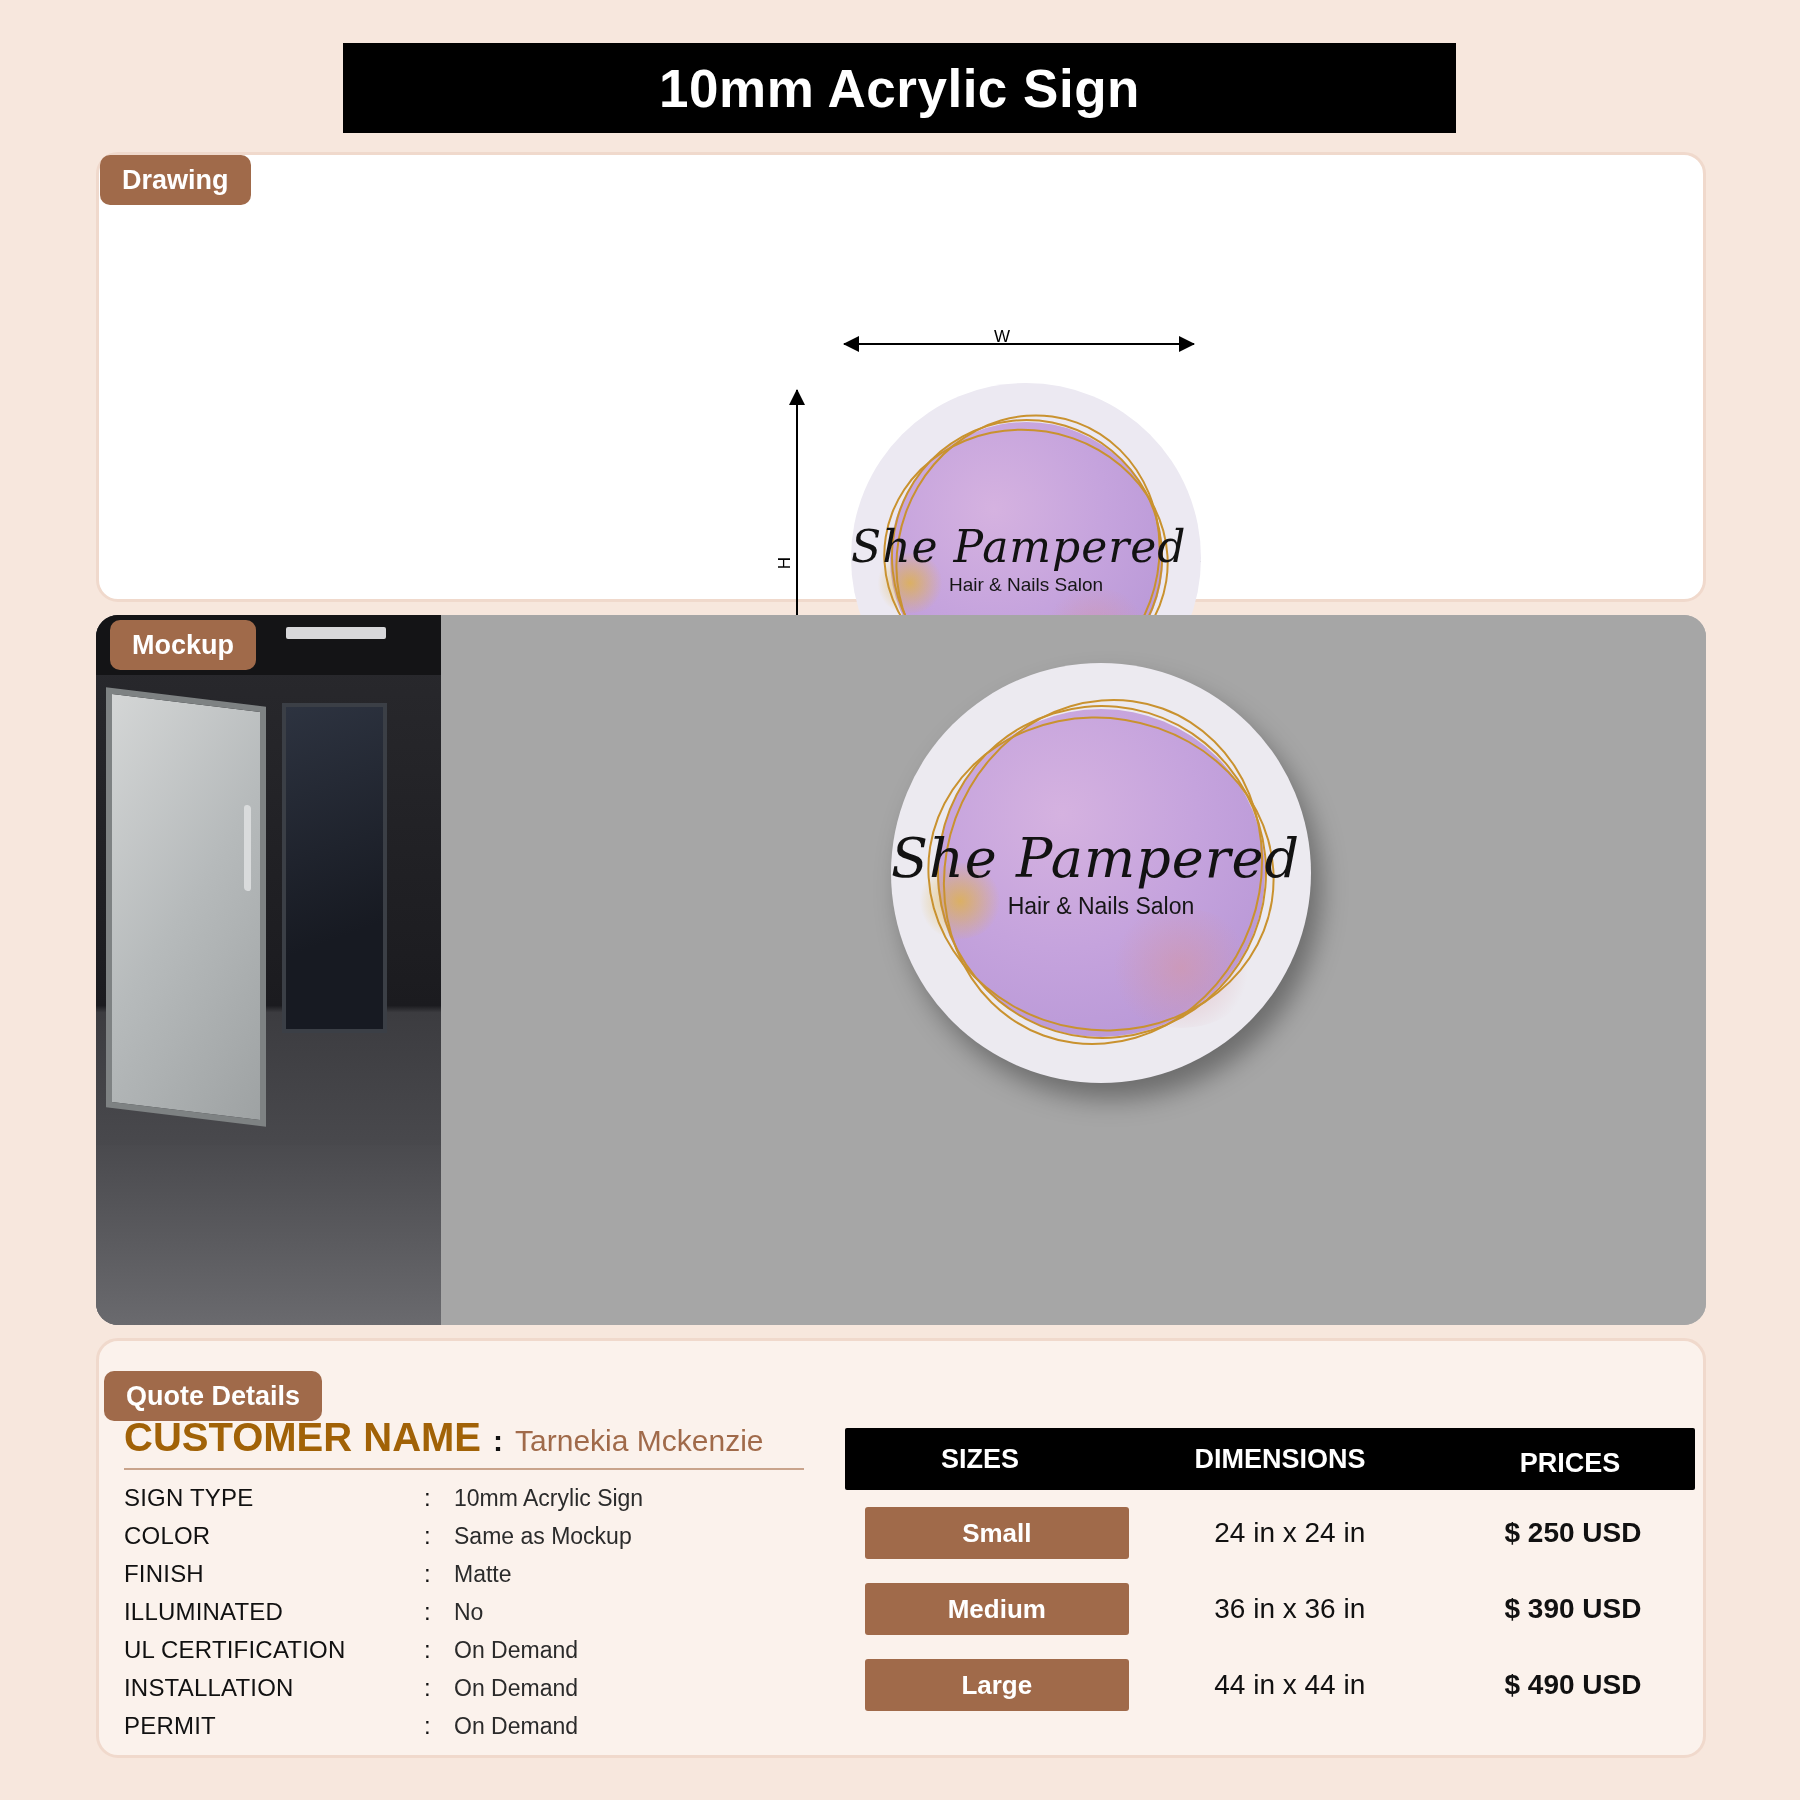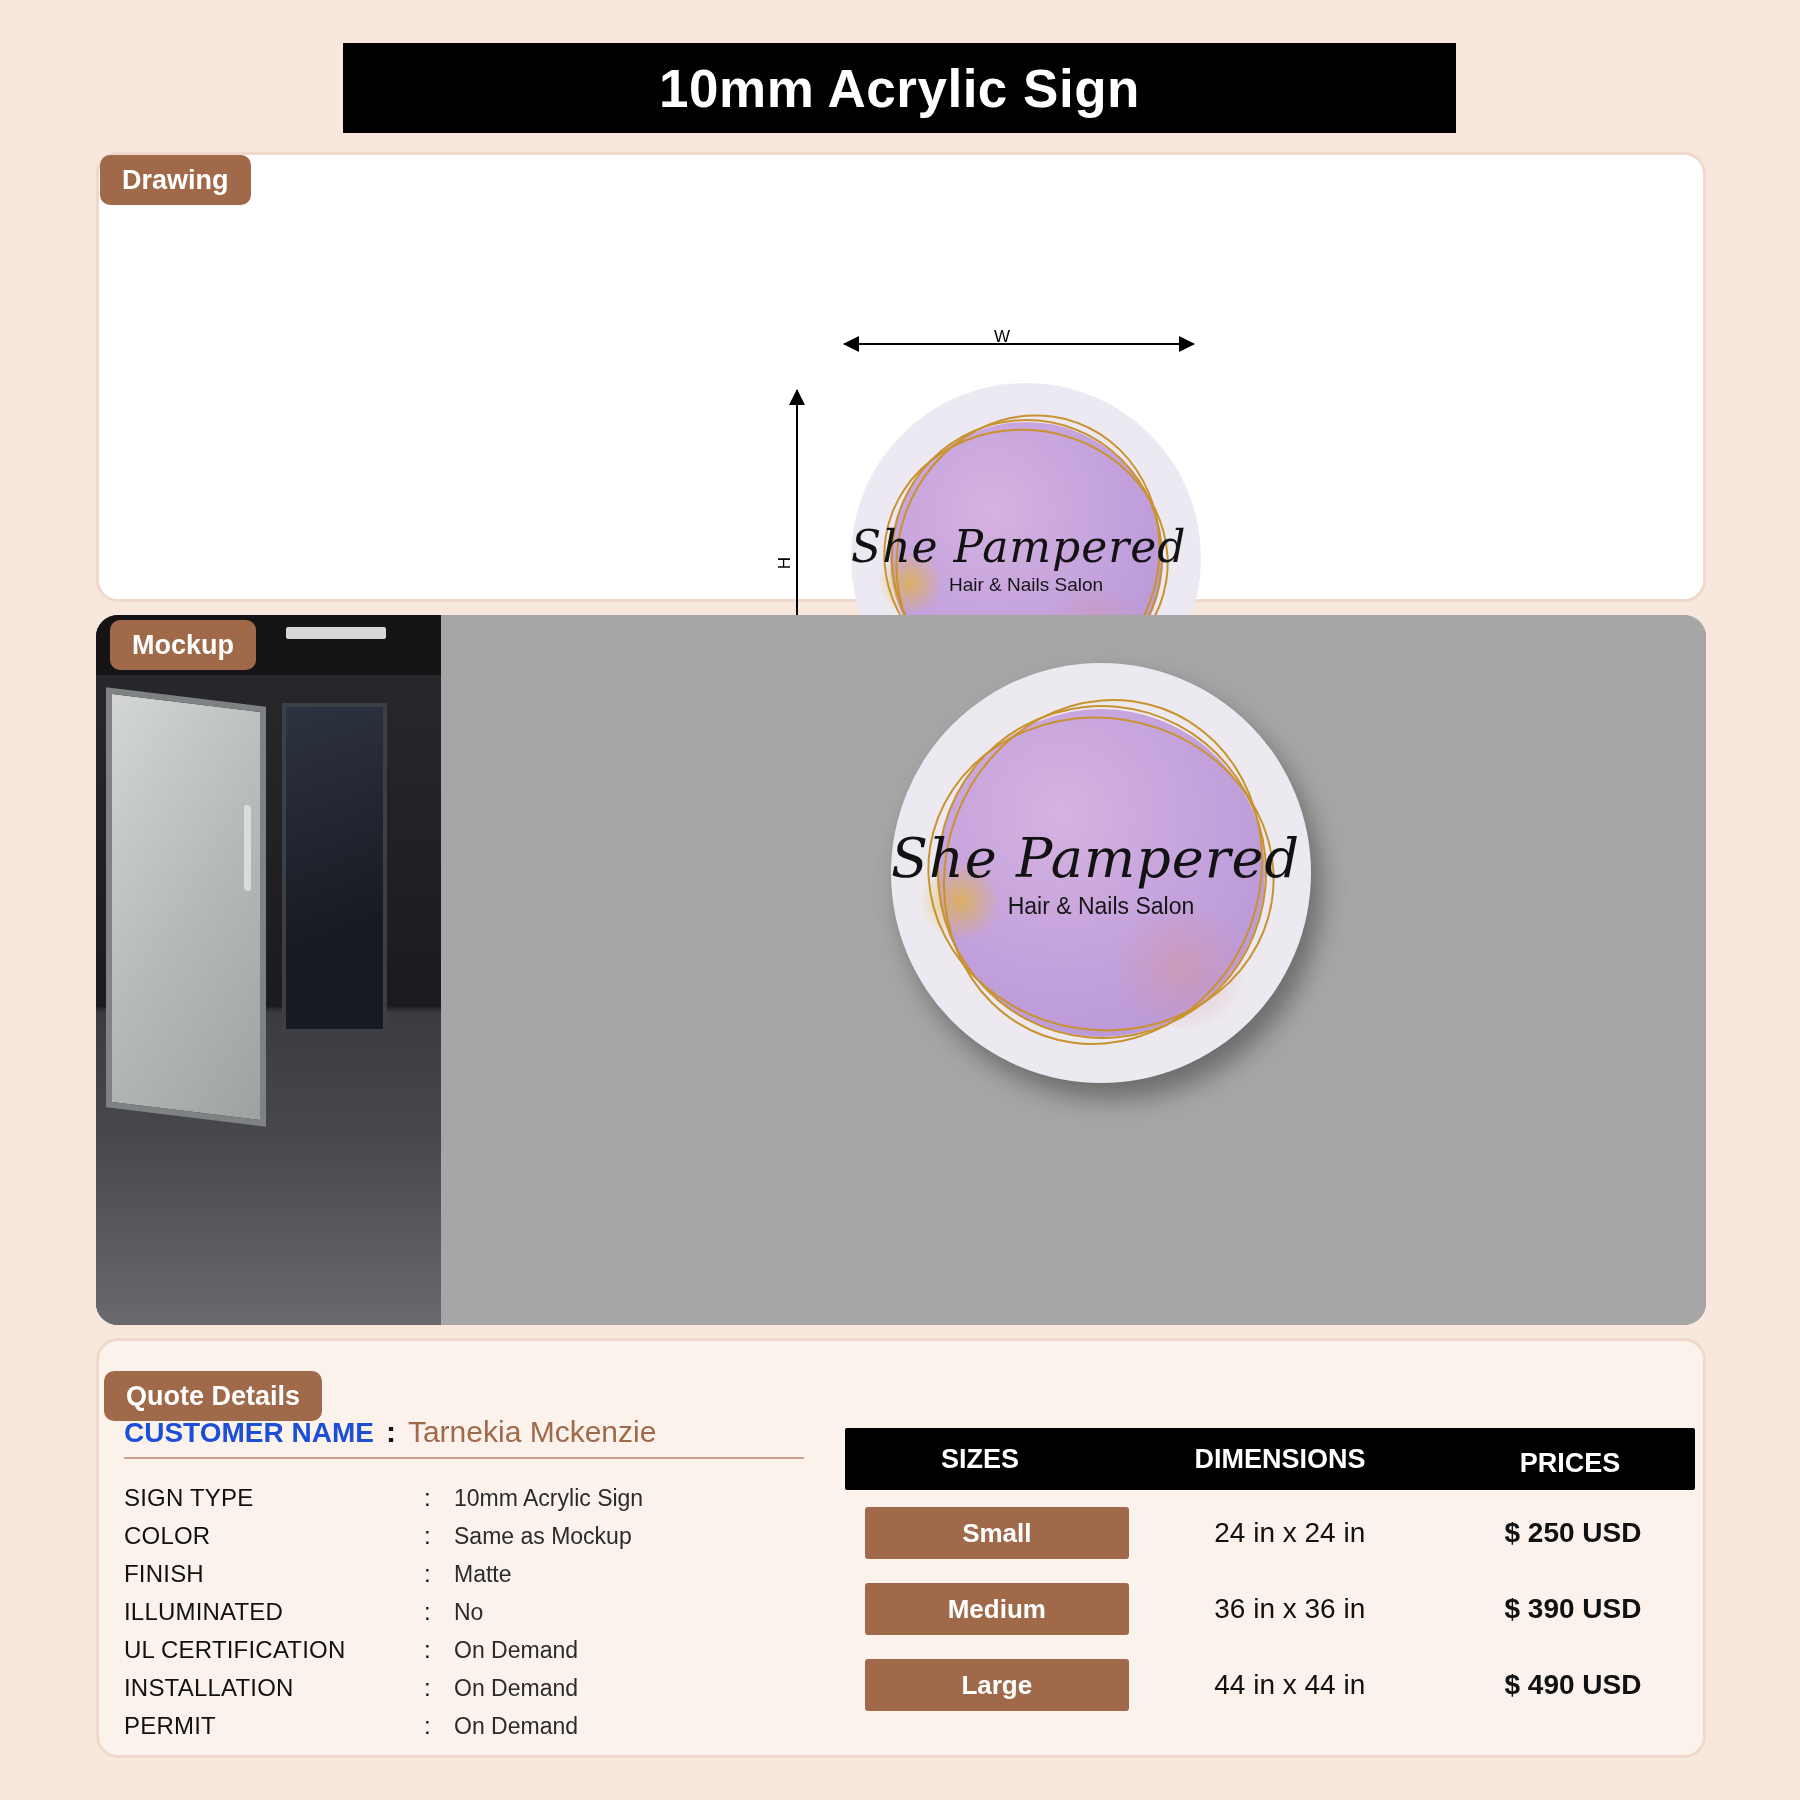--- a/index.html
+++ b/index.html
@@ -223,21 +223,21 @@
   #quote-tab { left: 104px; top: 1343px; margin-top: 28px; }
 
   .cust-row {
     position: absolute;
     left: 124px; top: 1415px;
     width: 680px;
     display: flex; align-items: baseline;
     border-bottom: 2px solid #c9a48c;
     padding-bottom: 8px;
   }
-  .cust-label { font-size: 28px; font-weight: bold; color: #1d4ed8; }
+  .cust-label { font-size: 40px; font-weight: bold; color: #a16207; }
   .cust-colon { font-size: 30px; font-weight: bold; color: #111; margin: 0 12px; }
   .cust-value { font-size: 30px; color: #a06a4a; }
 
   .spec-list {
     position: absolute;
     left: 124px; top: 1484px;
     width: 700px;
   }
   .spec-row {
     display: flex;

